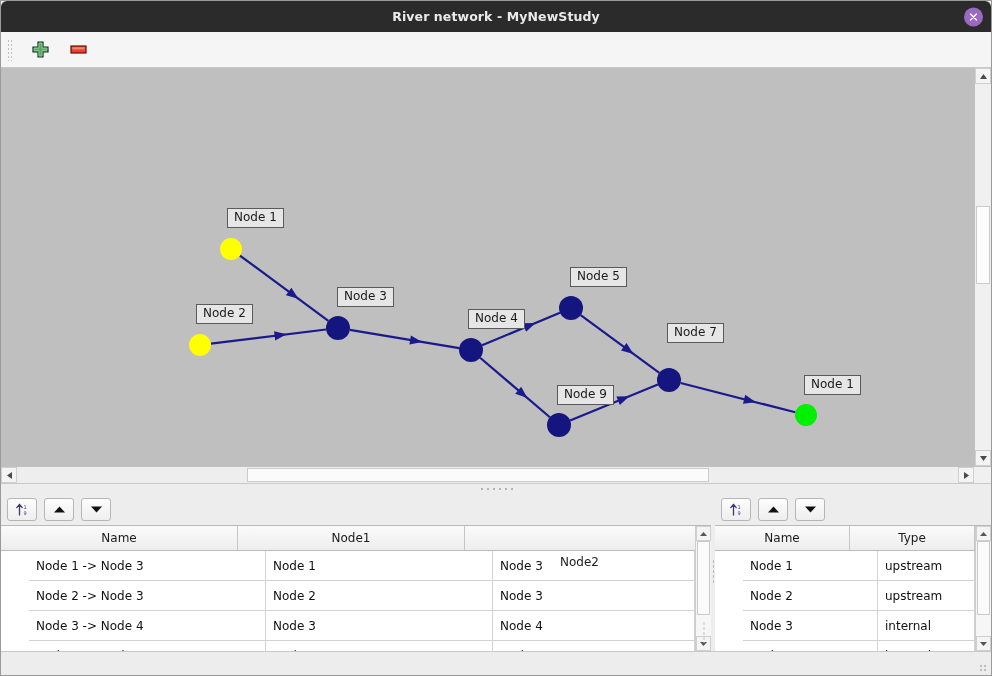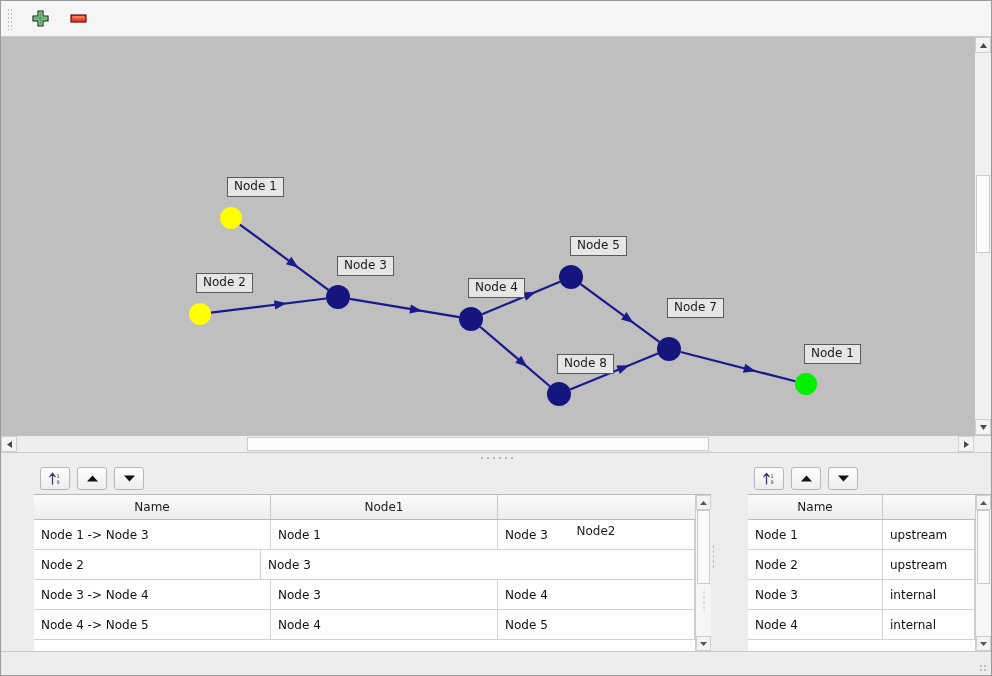--- a/index.html
+++ b/index.html
@@ -145,21 +145,20 @@
   .bottom {
     flex: 1 1 auto;
     display: flex;
     background: #ededed;
     min-height: 0;
   }
   .table-pane {
     display: flex; flex-direction: column;
     min-width: 0;
     background: #ededed;
-    padding-left: 33px;
   }
   .pane-left { width: 710px; flex: 0 0 710px; }
   .pane-divider {
     width: 4px; flex: 0 0 4px;
     background: #ededed;
     display:flex; align-items:center; justify-content:center;
     cursor: col-resize;
   }
   .pane-divider-grip {
     width: 3px; height: 26px;
@@ -204,21 +203,21 @@
     border-bottom: 1px solid #bbbbbb;
   }
   .gh-cell {
     display: flex; align-items: center; justify-content: center;
     font-size: 12px; color: #1b1b1b;
     border-right: 1px solid #c6c6c6;
     height: 100%;
     overflow: hidden; white-space: nowrap;
     cursor: pointer;
   }
-  .grid-body { flex: 1 1 auto; overflow: hidden; }
+  .grid-body { flex: 1 1 auto; overflow: hidden; margin-left: 28px; }
   .grid-row { display: flex; height: 30px; border-bottom: 1px solid #d2d2d2; }
   .gr-cell {
     display: flex; align-items: center;
     font-size: 12px; color: #111111;
     padding-left: 7px;
     border-right: 1px solid #d2d2d2;
     height: 100%;
     overflow: hidden; white-space: nowrap;
     cursor: pointer;
   }
@@ -251,20 +250,28 @@
     width: 9px; height: 9px;
     background-image: radial-gradient(#bdbdbd 1px, transparent 1px);
     background-size: 4px 4px;
   }
 </style>
 </head>
 <body>
 
 <div class="window">
 
+  <div class="titlebar">
+    <span class="titlebar-text">River network - MyNewStudy</span>
+    <div class="close-btn">
+      <svg width="11" height="11" viewBox="0 0 11 11">
+        <path d="M2.5 2.5 L8.5 8.5 M8.5 2.5 L2.5 8.5" stroke="#ffffff" stroke-width="1.4" stroke-linecap="round" fill="none"></path>
+      </svg>
+    </div>
+  </div>
 
   <div class="toolbar">
     <div class="tb-grip"></div>
     <div class="tb-btn">
       <svg width="17" height="17" viewBox="0 0 17 17">
         <path d="M6 1 H11 V6 H16 V11 H11 V16 H6 V11 H1 V6 H6 Z" fill="#5da36a" stroke="#13371b" stroke-width="1.2" stroke-linejoin="miter"></path>
         <path d="M7 2.2 H10 V7.2 H14.8 V9.6 H10 V14.8 H7 V9.6 H2.2 V7.2 H7 Z" fill="none" stroke="#8fcf97" stroke-width="0.9"></path>
       </svg>
     </div>
     <div class="tb-btn">
@@ -301,22 +308,22 @@
           <circle cx="570" cy="240" r="12" fill="#151580"></circle>
           <circle cx="558" cy="357" r="12" fill="#151580"></circle>
           <circle cx="668" cy="312" r="12" fill="#151580"></circle>
           <circle cx="805" cy="347" r="11" fill="#00f000"></circle>
         </svg>
     <div class="node-label" style="left: 226px; top: 140px;">Node 1</div>
         <div class="node-label" style="left: 195px; top: 236px;">Node 2</div>
         <div class="node-label" style="left: 336px; top: 219px;">Node 3</div>
         <div class="node-label" style="left: 467px; top: 241px;">Node 4</div>
         <div class="node-label" style="left: 569px; top: 199px;">Node 5</div>
-        <div class="node-label" style="left: 556px; top: 317px;">Node 8</div>
-        <div class="node-label" style="left: 666px; top: 261px;">Node 7</div>
+        <div class="node-label" style="left: 556px; top: 317px;">Node 9</div>
+        <div class="node-label" style="left: 666px; top: 255px;">Node 7</div>
         <div class="node-label" style="left: 803px; top: 307px;">Node 1</div>
       </div>
     <div class="vscroll">
       <div class="sb-arrow">
         <svg width="9" height="7" viewBox="0 0 9 7">
             <path d="M4.5 1 L8 6 L1 6 Z" fill="#4a4a4a"></path>
           </svg>
       </div>
       <div class="sb-track">
         <div class="sb-thumb" style="top:122px;height:78px;"></div>
@@ -379,20 +386,21 @@
               <div class="gh-cell" style="flex: 0 0 227px;">Node1</div>
               <div class="gh-cell" style="flex: 1 1 auto; margin-top: 24px;">Node2</div>
             </div>
           <div class="grid-body" id="branch-body">
               <div class="grid-row">
                 <div class="gr-cell" style="flex: 0 0 237px;">Node 1 -&gt; Node 3</div>
                 <div class="gr-cell" style="flex: 0 0 227px;">Node 1</div>
                 <div class="gr-cell" style="flex: 1 1 auto;">Node 3</div>
               </div>
               <div class="grid-row">
+                <div class="gr-cell" style="flex: 0 0 237px;">Node 2 -&gt; Node 3</div>
                 <div class="gr-cell" style="flex: 0 0 227px;">Node 2</div>
                 <div class="gr-cell" style="flex: 1 1 auto;">Node 3</div>
               </div>
               <div class="grid-row">
                 <div class="gr-cell" style="flex: 0 0 237px;">Node 3 -&gt; Node 4</div>
                 <div class="gr-cell" style="flex: 0 0 227px;">Node 3</div>
                 <div class="gr-cell" style="flex: 1 1 auto;">Node 4</div>
               </div>
               <div class="grid-row">
                 <div class="gr-cell" style="flex: 0 0 237px;">Node 4 -&gt; Node 5</div>
@@ -441,20 +449,21 @@
         <div class="tt-btn">
           <svg width="13" height="9" viewBox="0 0 13 9">
               <path d="M6.5 7.5 L1 1.5 L12 1.5 Z" fill="#111111"></path>
             </svg>
         </div>
       </div>
       <div class="grid-wrap">
         <div class="grid" id="node-grid">
           <div class="grid-header" id="node-header">
               <div class="gh-cell" style="flex: 0 0 135px;">Name</div>
+              <div class="gh-cell" style="flex: 1 1 auto;">Type</div>
             </div>
           <div class="grid-body" id="node-body">
               <div class="grid-row">
                 <div class="gr-cell" style="flex: 0 0 135px;">Node 1</div>
                 <div class="gr-cell" style="flex: 1 1 auto;">upstream</div>
               </div>
               <div class="grid-row">
                 <div class="gr-cell" style="flex: 0 0 135px;">Node 2</div>
                 <div class="gr-cell" style="flex: 1 1 auto;">upstream</div>
               </div>

